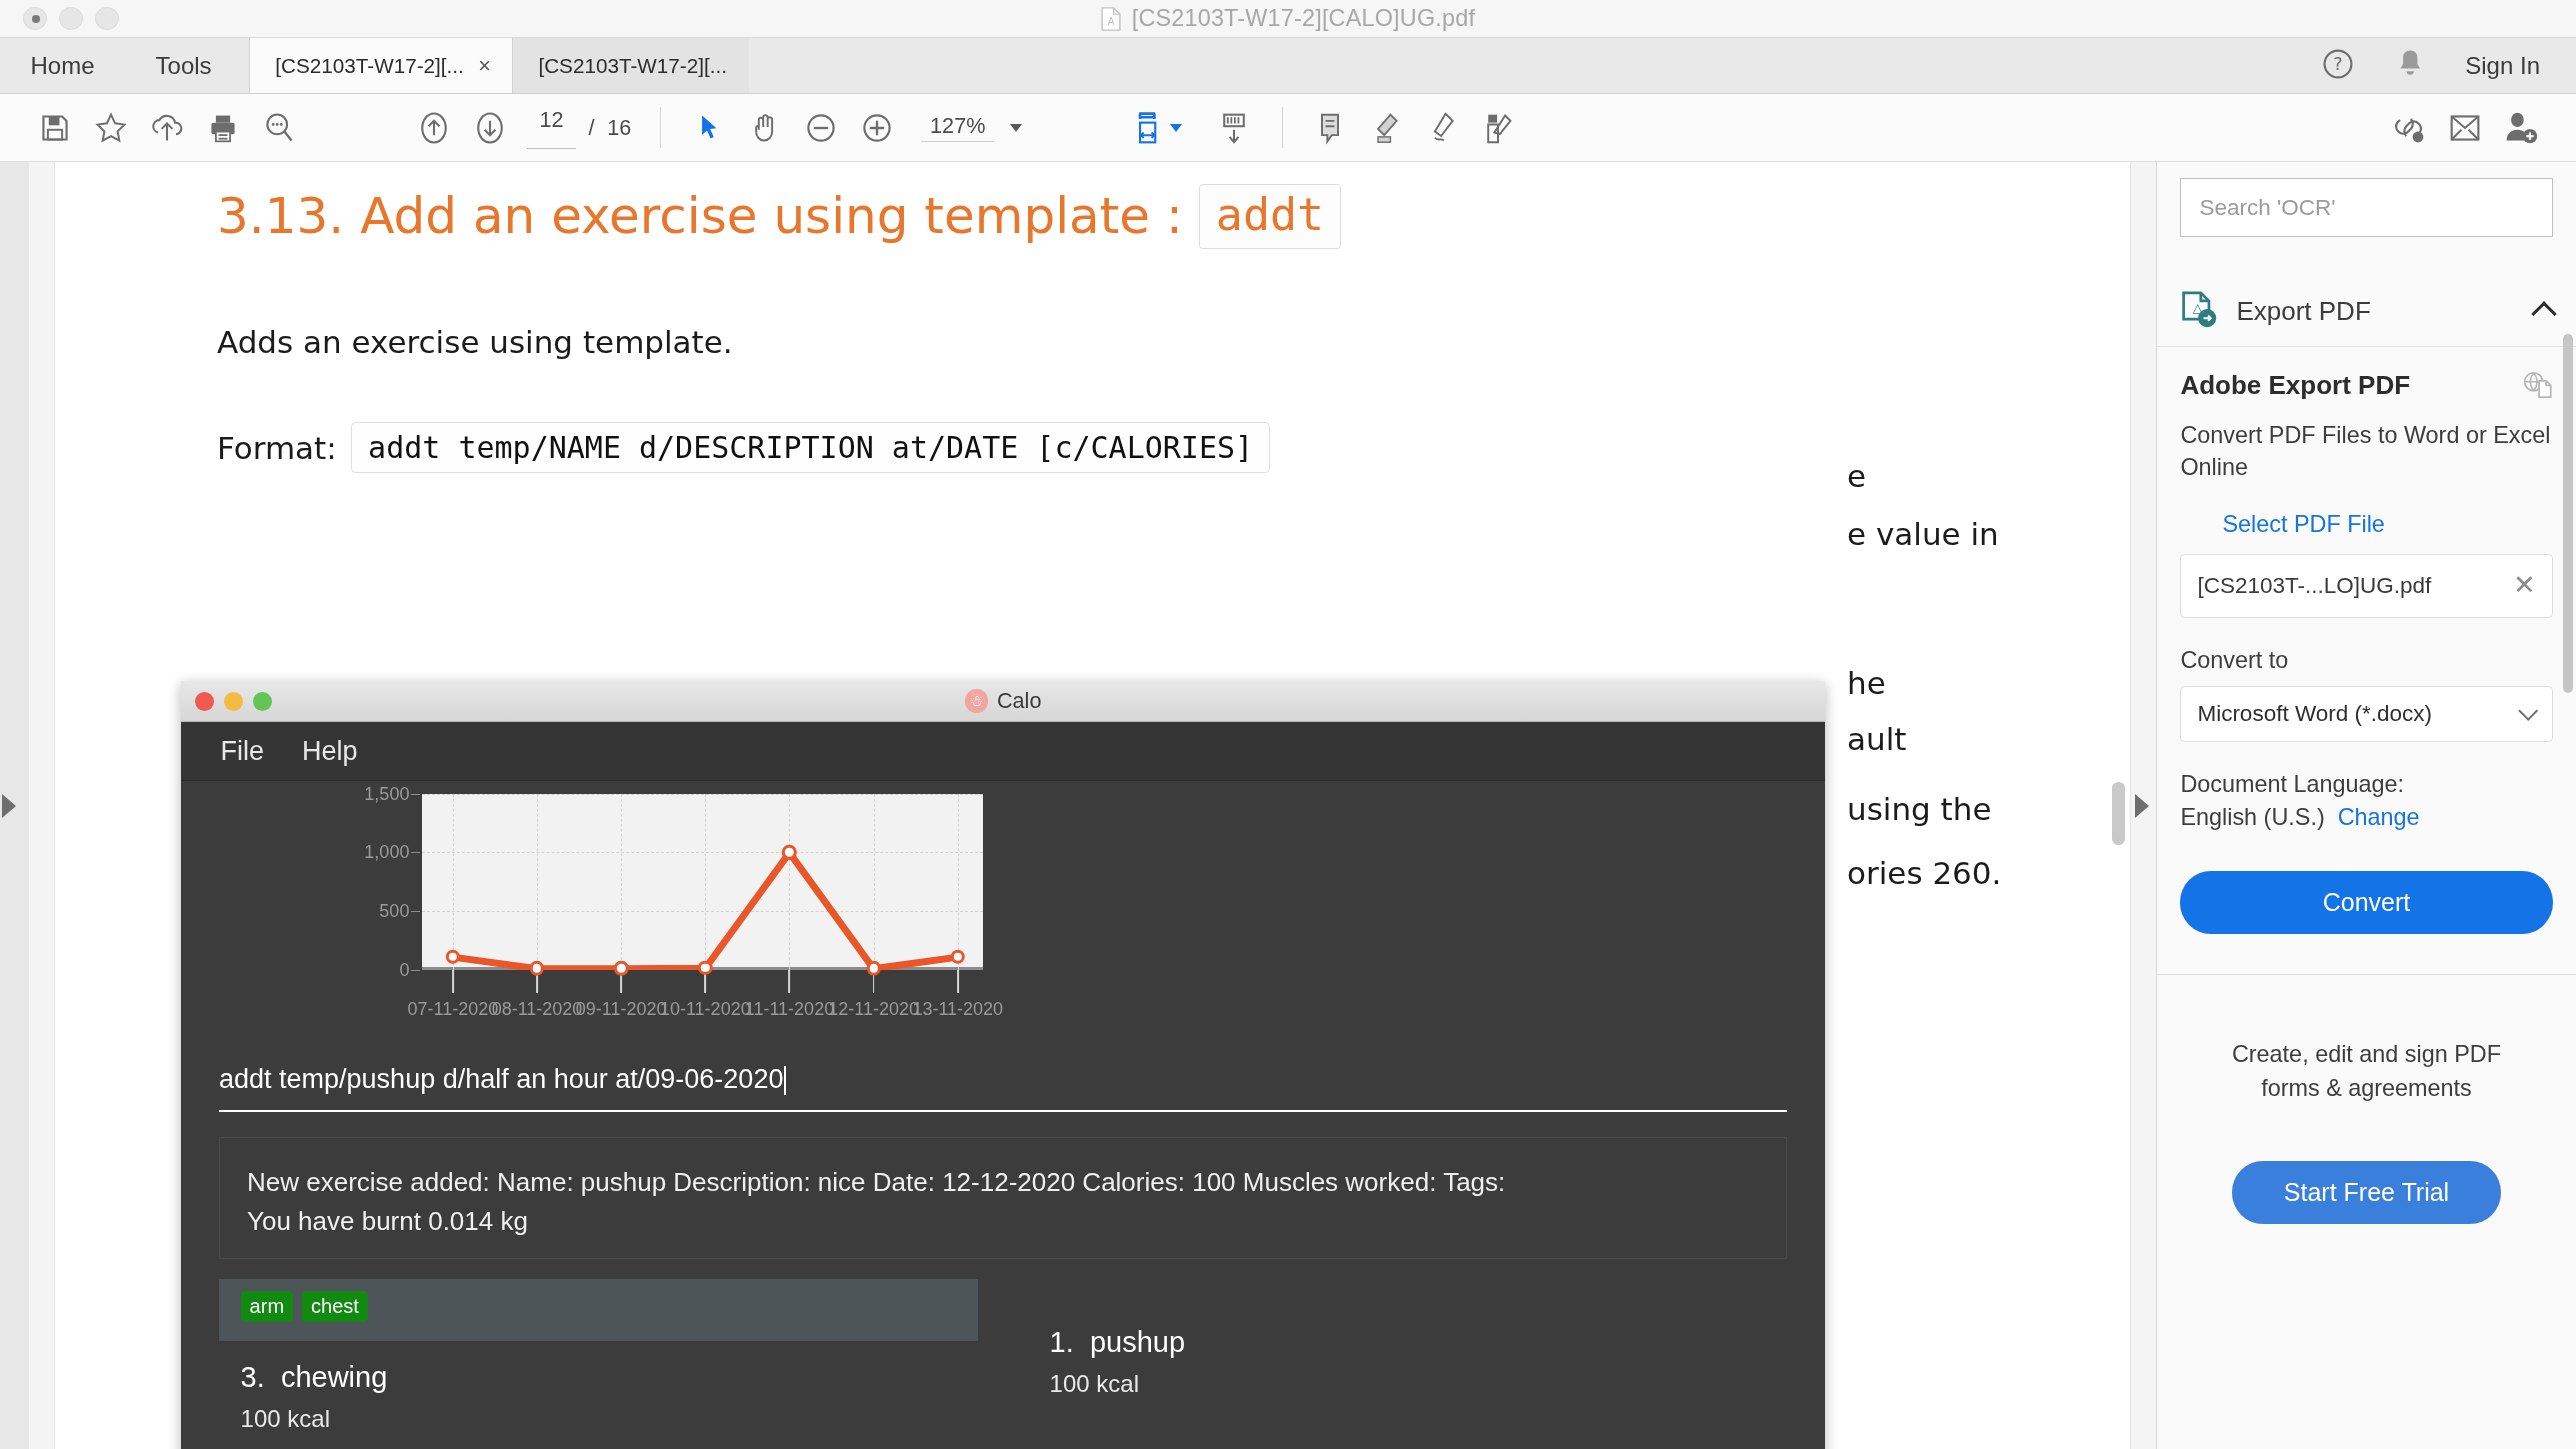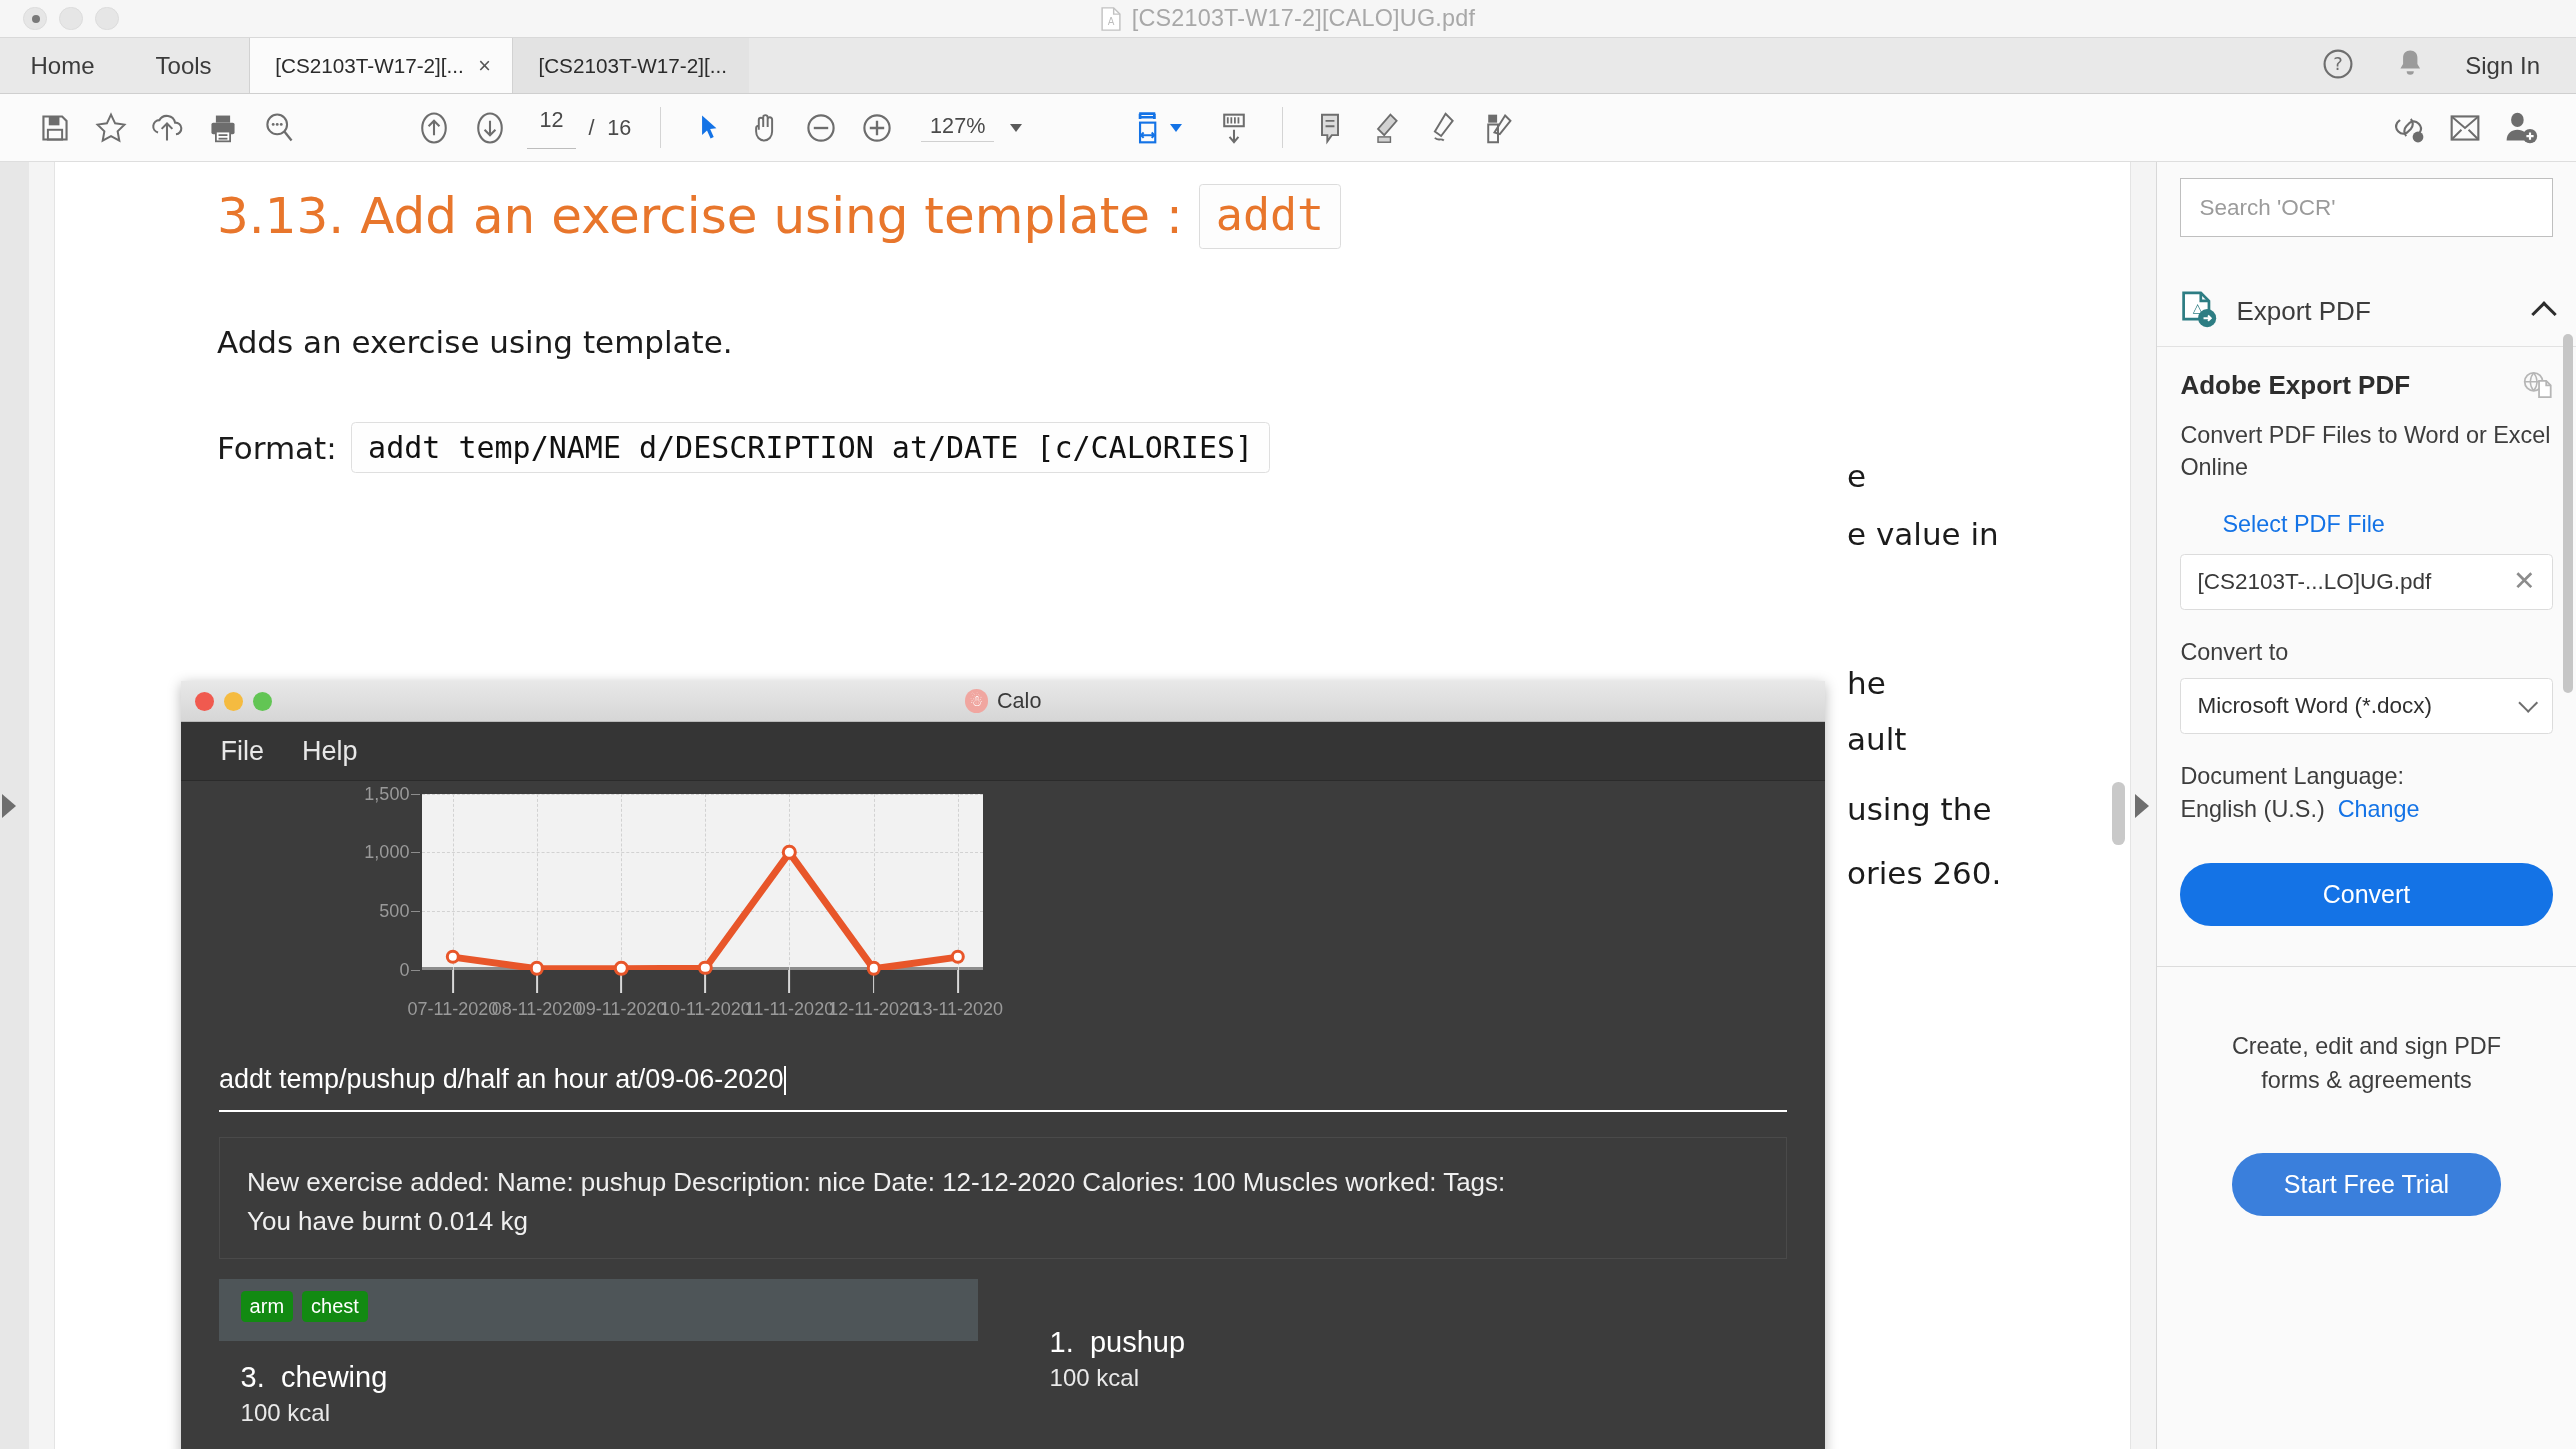--- a/index.html
+++ b/index.html
@@ -232,21 +232,21 @@
   .lists { display: flex; gap: 50px; padding: 20px 38px 0 38px; }
   .listcol { flex: 1; }
   .lcard { background: #3c3c3c; padding: 12.6px 21.6px 16px 21.6px; }
   .lcard.alt { background: #4e5558; }
   .tagrow { display: flex; gap: 9px; margin-bottom: 3.6px; }
   .tag {
     font-size: 20px; color: #fff; padding: 3.6px 9px; border-radius: 4.5px;
   }
   .tag.green { background: #128a12; }
   .lname { font-size: 29px; color: #fff; margin-top: 7.2px; }
-  .lsub { font-size: 24px; color: #e9e9e9; margin-top: 5px; }
+  .lsub { font-size: 24px; color: #e9e9e9; margin-top: 11px; }
 
   
   .sidebar {
     width: 420px; flex: 0 0 420px; background: #fafafa;
     border-left: 0.9px solid #d8d8d8; display: flex; flex-direction: column;
     position: relative;
   }
   .sb-search {
     margin: 16px 23.4px 0 23.4px; height: 59px; background: #fff;
     border: 0.9px solid #bfbfbf; display: flex; align-items: center;
@@ -265,21 +265,21 @@
   .chev-down {
     width: 14.4px; height: 14.4px; border-right: 2.7px solid #6e6e6e;
     border-bottom: 2.7px solid #6e6e6e; transform: rotate(45deg); margin-bottom: 5.4px;
   }
   .sb-section { padding: 23.4px 23.4px 0 23.4px; }
   .sb-row { display: flex; align-items: flex-start; }
   .sb-title { font-size: 26px; font-weight: bold; color: #2d2d2d; flex: 1; }
   .sb-desc { font-size: 23.4px; color: #3d3d3d; margin-top: 18px; line-height: 1.35; }
   .sb-link { font-size: 23.4px; color: #1473e6; margin-top: 27px; display: block; margin-left: 42px; }
   .sb-file {
-    margin-top: 16px; height: 56px; border: 0.9px solid #dcdcdc; background: #fff;
+    margin-top: 16px; height: 64px; border: 0.9px solid #dcdcdc; background: #fff;
     border-radius: 4.5px; display: flex; align-items: center;
     padding: 0 16px; font-size: 22.5px; color: #3a3a3a; gap: 10.8px;
   }
   .sb-file .name { flex: 1; white-space: nowrap; overflow: hidden; }
   .sb-x { font-size: 27px; color: #8c8c8c; line-height: 1; }
   .sb-label { font-size: 23.4px; color: #3d3d3d; margin-top: 29px; }
   .sb-select {
     margin-top: 12.6px; height: 56px; border: 0.9px solid #dcdcdc; background: #fff;
     border-radius: 4.5px; display: flex; align-items: center;
     padding: 0 16px; font-size: 22.5px; color: #2f2f2f;

